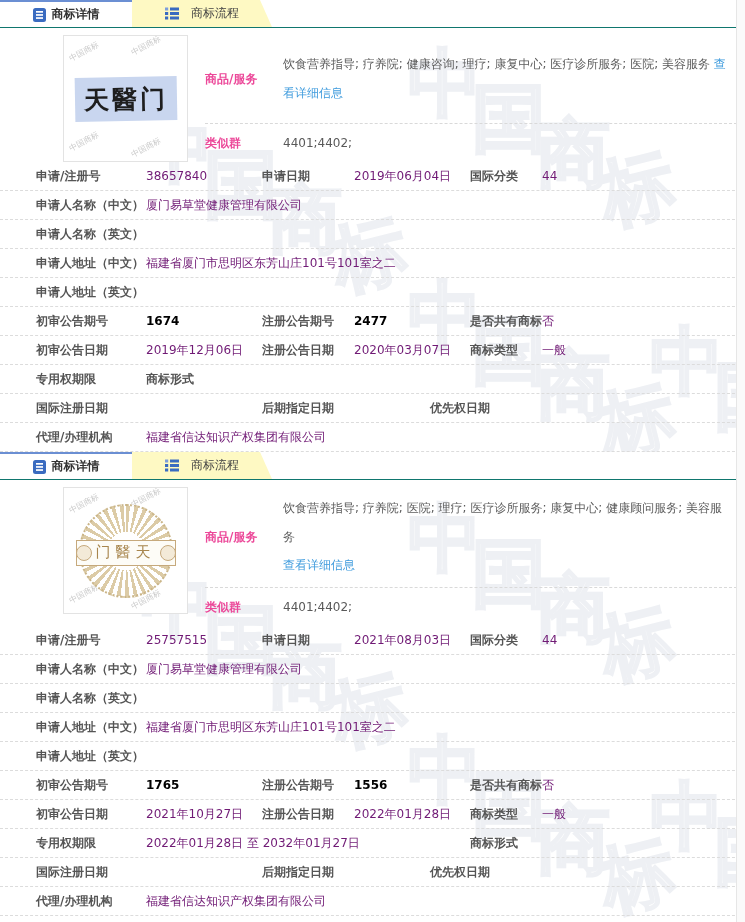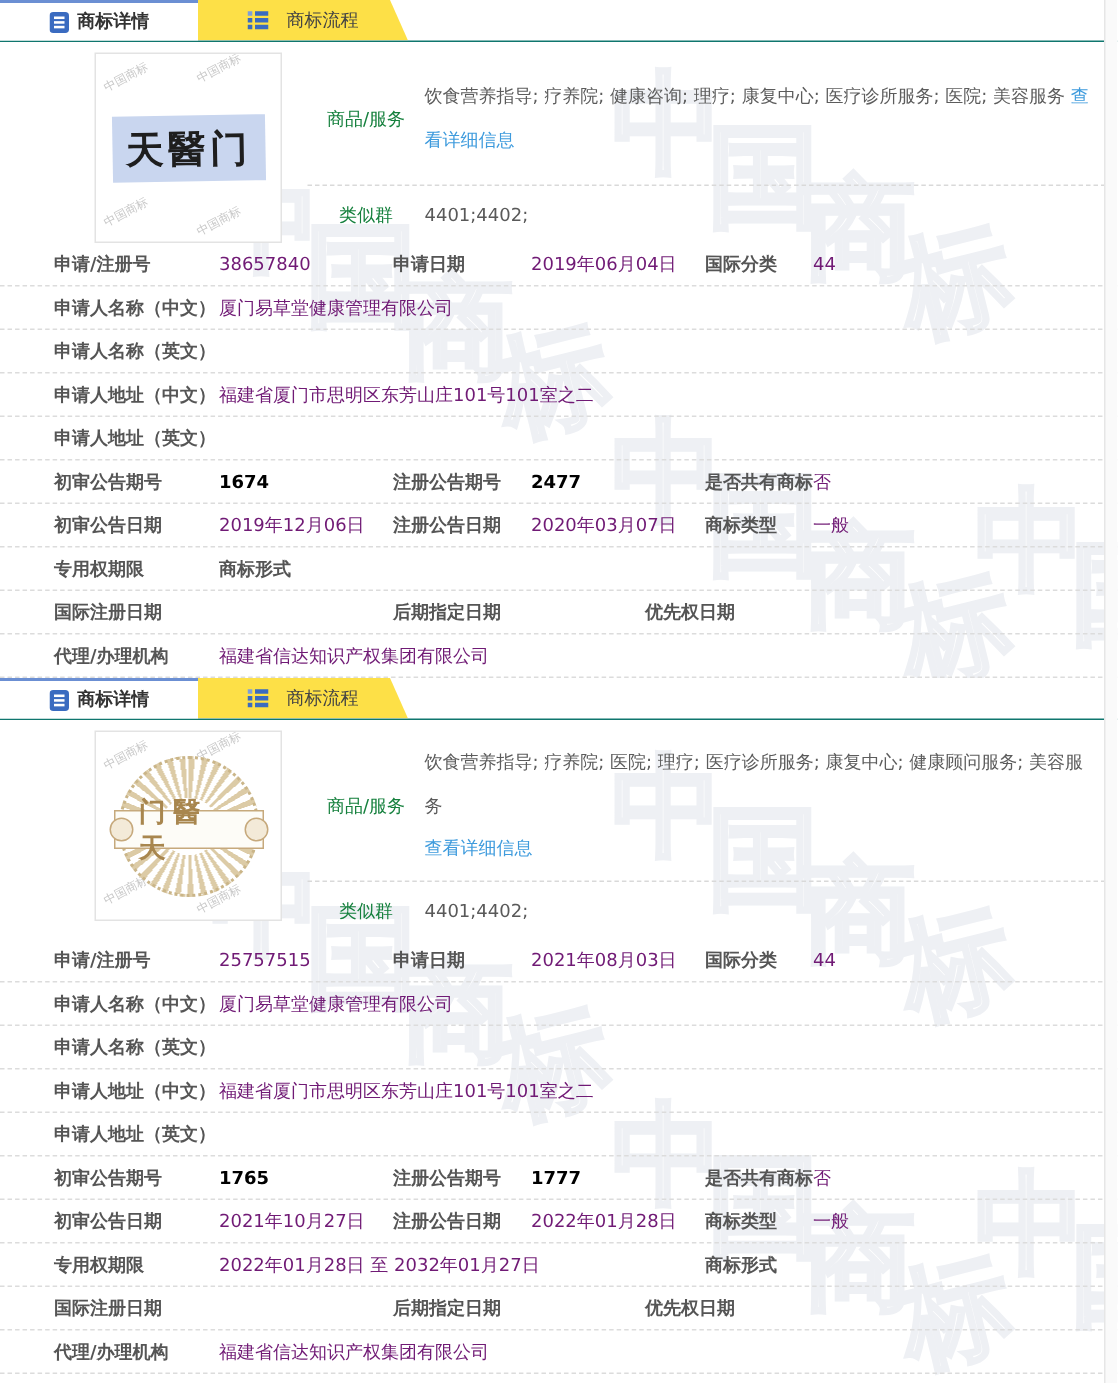--- a/index.html
+++ b/index.html
@@ -9,47 +9,47 @@
   #wm-layer{position:absolute;inset:0;z-index:0;pointer-events:none;}
   #wm-layer .wm{position:absolute;font-size:74px;font-weight:bold;color:#ffffff;
       -webkit-text-stroke:2.5px #eef0f4;line-height:1;}
   #wm-layer .wm.tilt{transform:rotate(-14deg);}
   
   .panel{position:relative;z-index:1;}
   .tabbar{display:flex;height:27px;border-bottom:1px solid #0f766e;background:#fff;}
   .tab{width:132px;display:flex;align-items:center;justify-content:center;gap:6px;
        font-size:12px;color:#333;cursor:pointer;box-sizing:border-box;}
   .tab.active{border-top:2px solid #6b8fd3;background:#fff;font-weight:bold;color:#333;}
-  .tab.inactive{background:#fde047;color:#444;width:140px;
+  .tab.inactive{background:#fef9c3;color:#444;width:140px;
        clip-path:polygon(0 0,calc(100% - 12px) 0,100% 100%,0 100%);gap:12px;}
   .tab .icn{display:flex;align-items:center;}
   
   .top-section{display:flex;height:134px;box-sizing:border-box;padding:7px 8px 0 63px;}
   .top-section.tall{height:146px;}
   .mark-box{position:relative;width:123px;height:125px;border:1px solid #e3e3e3;background:#fff;
       margin-right:17px;flex:none;display:flex;align-items:center;justify-content:center;overflow:hidden;}
   .mark-box .cw{position:absolute;font-size:8px;color:#9a9a9a;opacity:.55;transform:rotate(-28deg);white-space:nowrap;}
   .cw.cw1{left:4px;top:10px}.cw.cw2{left:66px;top:4px}.cw.cw3{left:4px;bottom:14px}.cw.cw4{left:66px;bottom:8px}
   .callig{width:102px;height:44px;background:#c9d6ef;display:flex;align-items:center;justify-content:center;
       font-family:"DejaVu Serif","Liberation Serif",serif;font-size:25px;font-weight:bold;color:#1e1e1e;
       letter-spacing:3px;transform:rotate(-1deg);}
   .emblem{position:relative;width:94px;height:94px;border-radius:50%;
       background:radial-gradient(circle at 50% 50%, #ffffff 0 30%, rgba(255,255,255,0) 30%),
                  repeating-conic-gradient(#dccba6 0 5deg,#ffffff 5deg 11deg);
       border:2px dotted #cab588;box-sizing:border-box;}
   .emblem .band{position:absolute;left:-5px;right:-5px;top:34px;height:24px;background:#fdfcf7;
       border:1px solid #c6a97c;display:flex;align-items:center;justify-content:center;
-      font-size:18px;font-weight:bold;color:#a8864e;letter-spacing:5px;}
+      font-size:15px;font-weight:normal;color:#a8864e;letter-spacing:5px;}
   .emblem .band:before,.emblem .band:after{content:"";width:14px;height:14px;border-radius:50%;
       border:1px solid #c6a97c;background:#f3ead8;flex:none;}
   .emblem .band:before{margin-right:4px;margin-left:-4px;}
   .emblem .band:after{margin-left:4px;margin-right:-4px;}
   .top-right{flex:1;display:flex;flex-direction:column;min-width:0;}
   .block{display:flex;}
-  .block .lab{width:78px;flex:none;font-weight:normal;color:#15803d;text-align:center;}
+  .block .lab{width:78px;flex:none;font-weight:bold;color:#ec4899;}
   .goods-block{flex:1;align-items:center;padding-right:4px;}
   .goods-block .val{line-height:2.4;color:#5c5c5c;}
   .similar-block{height:38px;align-items:center;}
   .dashed{border-bottom:1px dashed #d9d9d9;}
   a.link{color:#3e9bdd;text-decoration:none;cursor:pointer;}
   
   .row{display:flex;align-items:center;min-height:29px;border-bottom:1px dashed #dcdcdc;
        padding-left:36px;box-sizing:border-box;}
   .l{font-weight:bold;color:#555;flex:none;}
   .v{color:#701a75;flex:none;}
@@ -281,21 +281,21 @@
       <span class="v v-rest">福建省厦门市思明区东芳山庄101号101室之二</span>
     </div>
     <div class="row">
       <span class="l l1">申请人地址（英文）</span>
       <span class="v v-rest"></span>
     </div>
     <div class="row">
       <span class="l l1">初审公告期号</span>
       <span class="v v1 strong">1765</span>
       <span class="l l2">注册公告期号</span>
-      <span class="v v2 strong">1777</span>
+      <span class="v v2 strong">1556</span>
       <span class="l l3">是否共有商标</span>
       <span class="v v3">否</span>
     </div>
     <div class="row">
       <span class="l l1">初审公告日期</span>
       <span class="v v1">2021年10月27日</span>
       <span class="l l2">注册公告日期</span>
       <span class="v v2">2022年01月28日</span>
       <span class="l l3">商标类型</span>
       <span class="v v3">一般</span>

